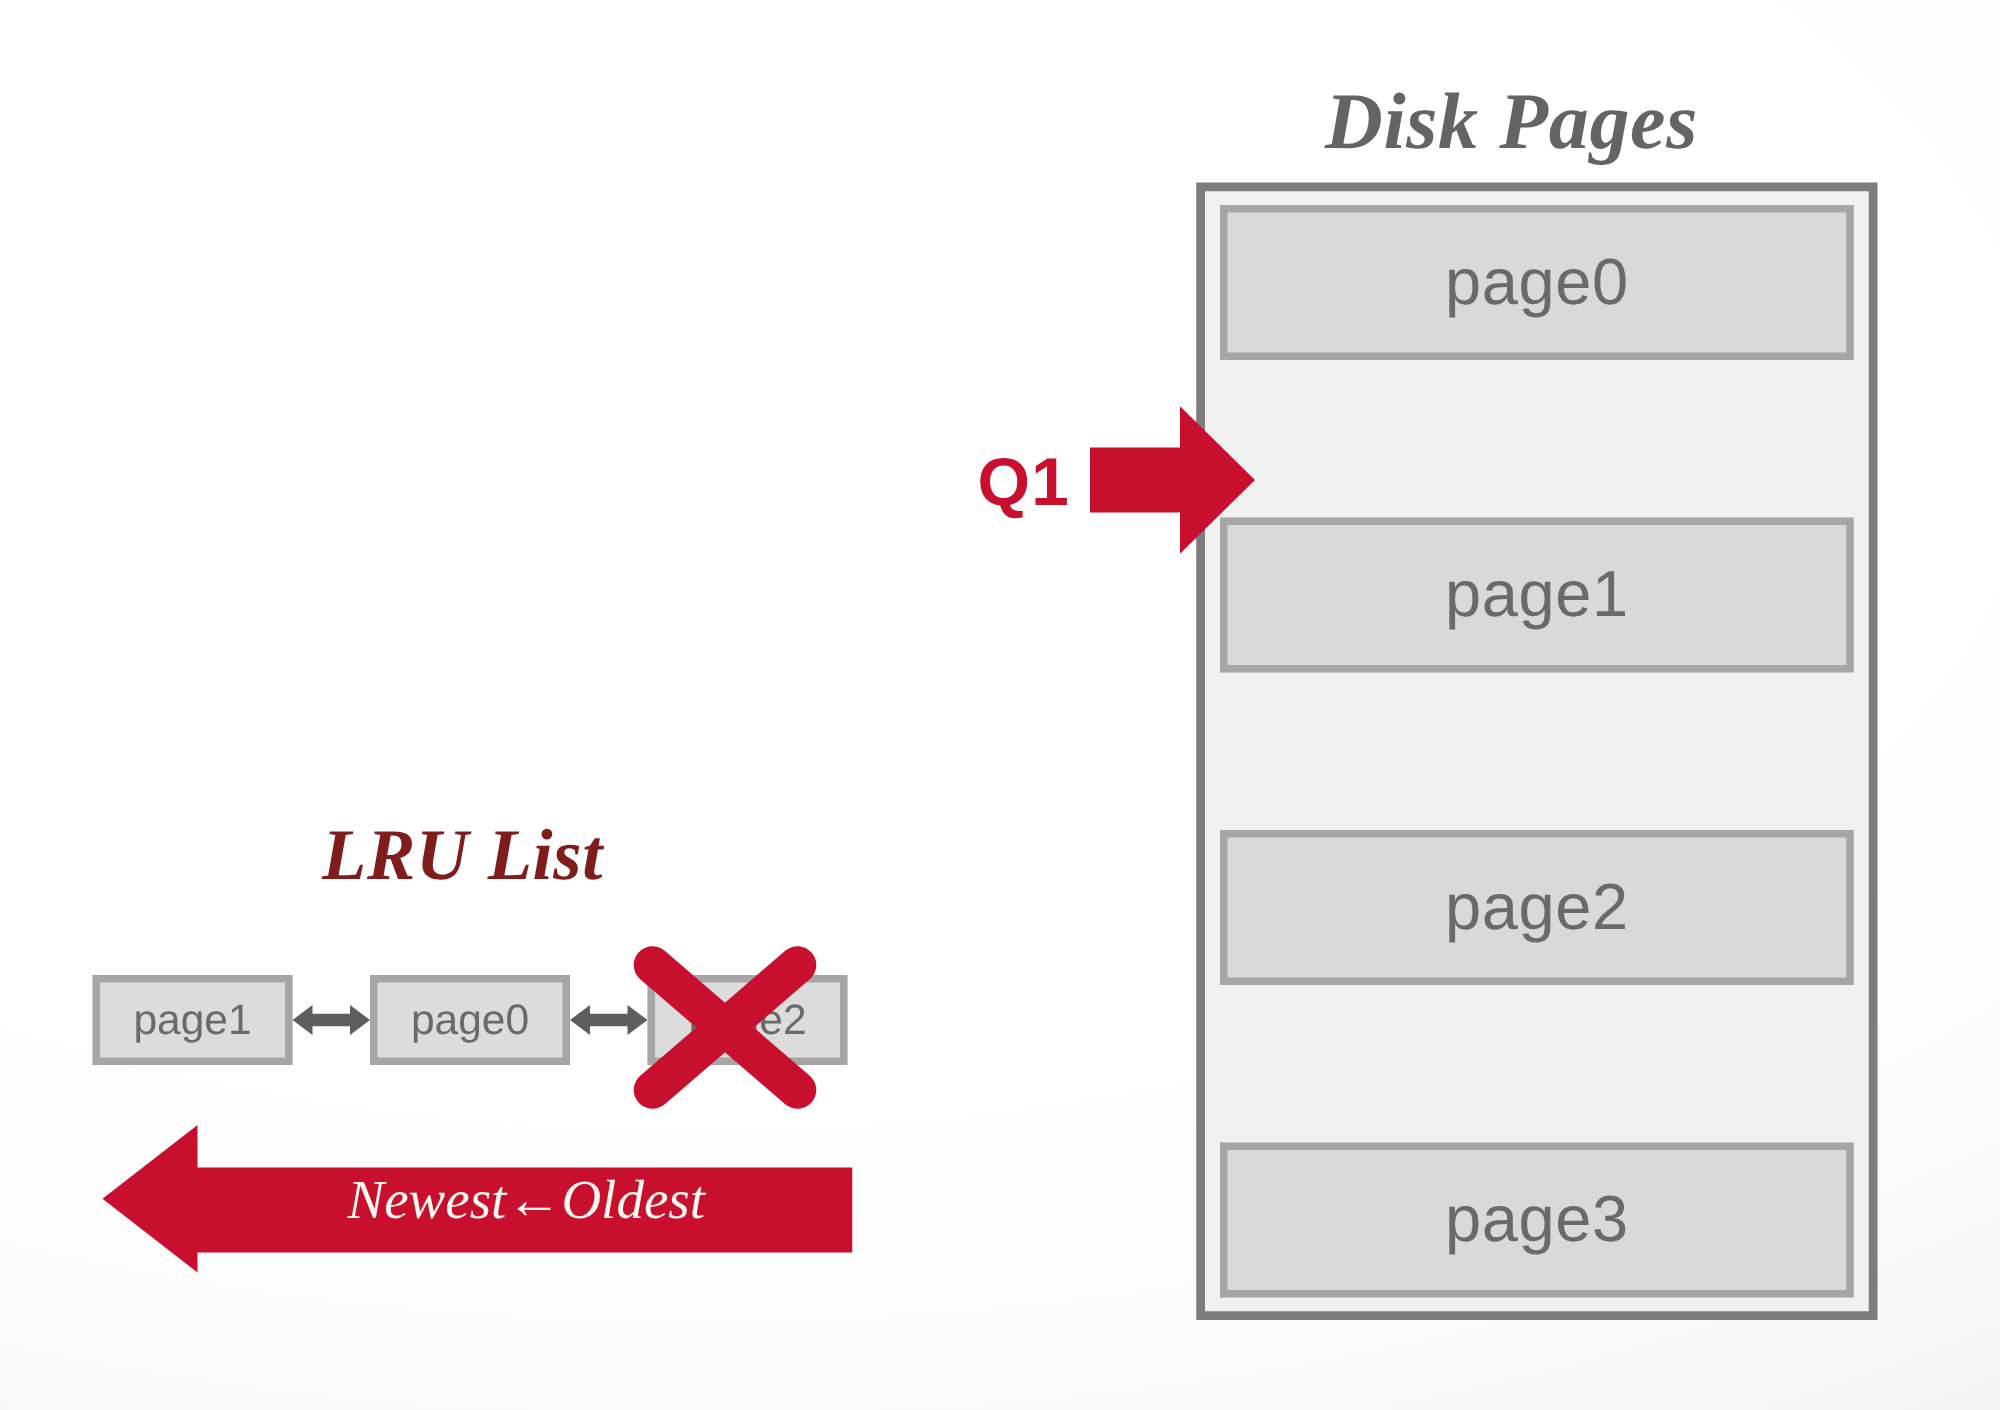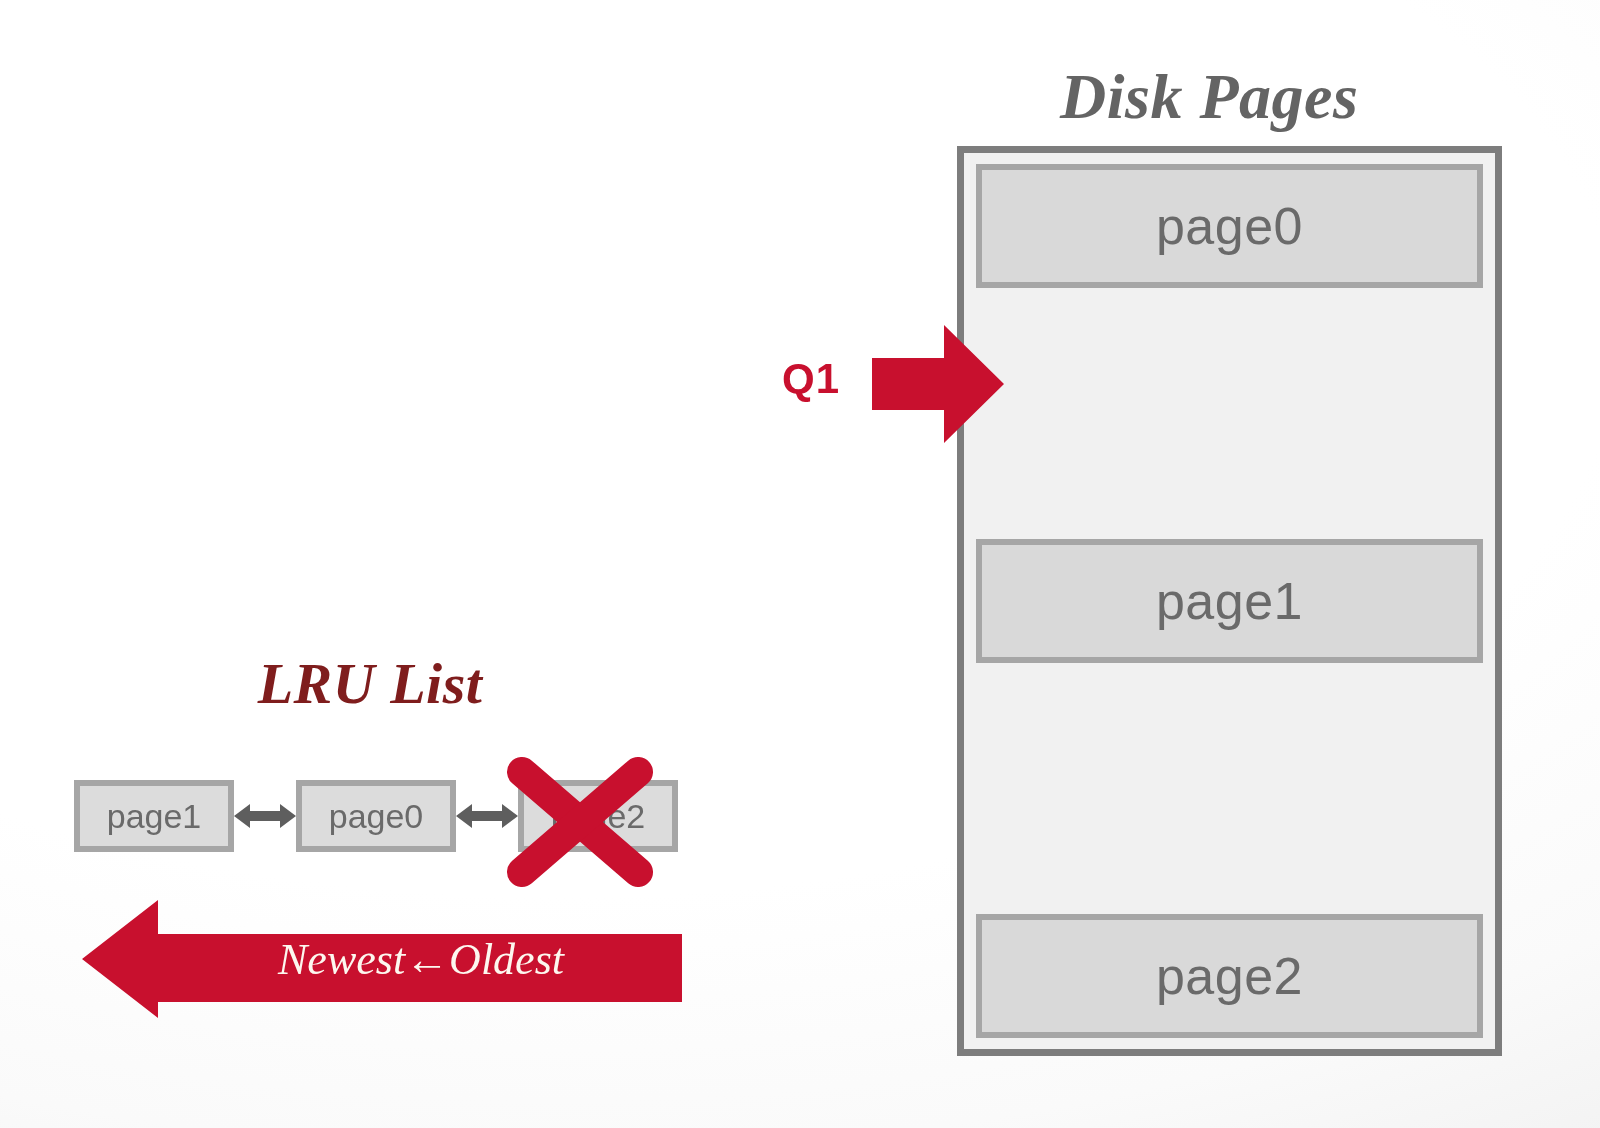--- a/index.html
+++ b/index.html
@@ -61,21 +61,21 @@
     justify-content: center;
     font-size: 52px;
     color: #6a6a6a;
     letter-spacing: 0.5px;
   }
 
   
   #q1-label {
     left: 782px;
     top: 355px;
-    font-size: 42px;
+    font-size: 54px;
     font-weight: bold;
     color: #c8102e;
     letter-spacing: 1px;
     text-align: center;
   }
   #q1-arrow {
     left: 872px;
     top: 325px;
     width: 132px;
     height: 118px;
@@ -161,20 +161,23 @@
 <div class="layer" id="disk-pages-container">
   <div class="disk-page">
     <span>page0</span>
   </div>
   <div class="disk-page">
     <span>page1</span>
   </div>
   <div class="disk-page">
     <span>page2</span>
   </div>
+  <div class="disk-page">
+    <span>page3</span>
+  </div>
 </div>
 
 <div class="layer" id="q1-label">Q1</div>
 
 <svg class="layer" id="q1-arrow" viewBox="0 0 132 118">
   <polygon points="0,33 72,33 72,0 132,59 72,118 72,85 0,85" fill="#c8102e"></polygon>
 </svg>
 
 <div class="layer" id="lru-title">LRU List</div>
 

